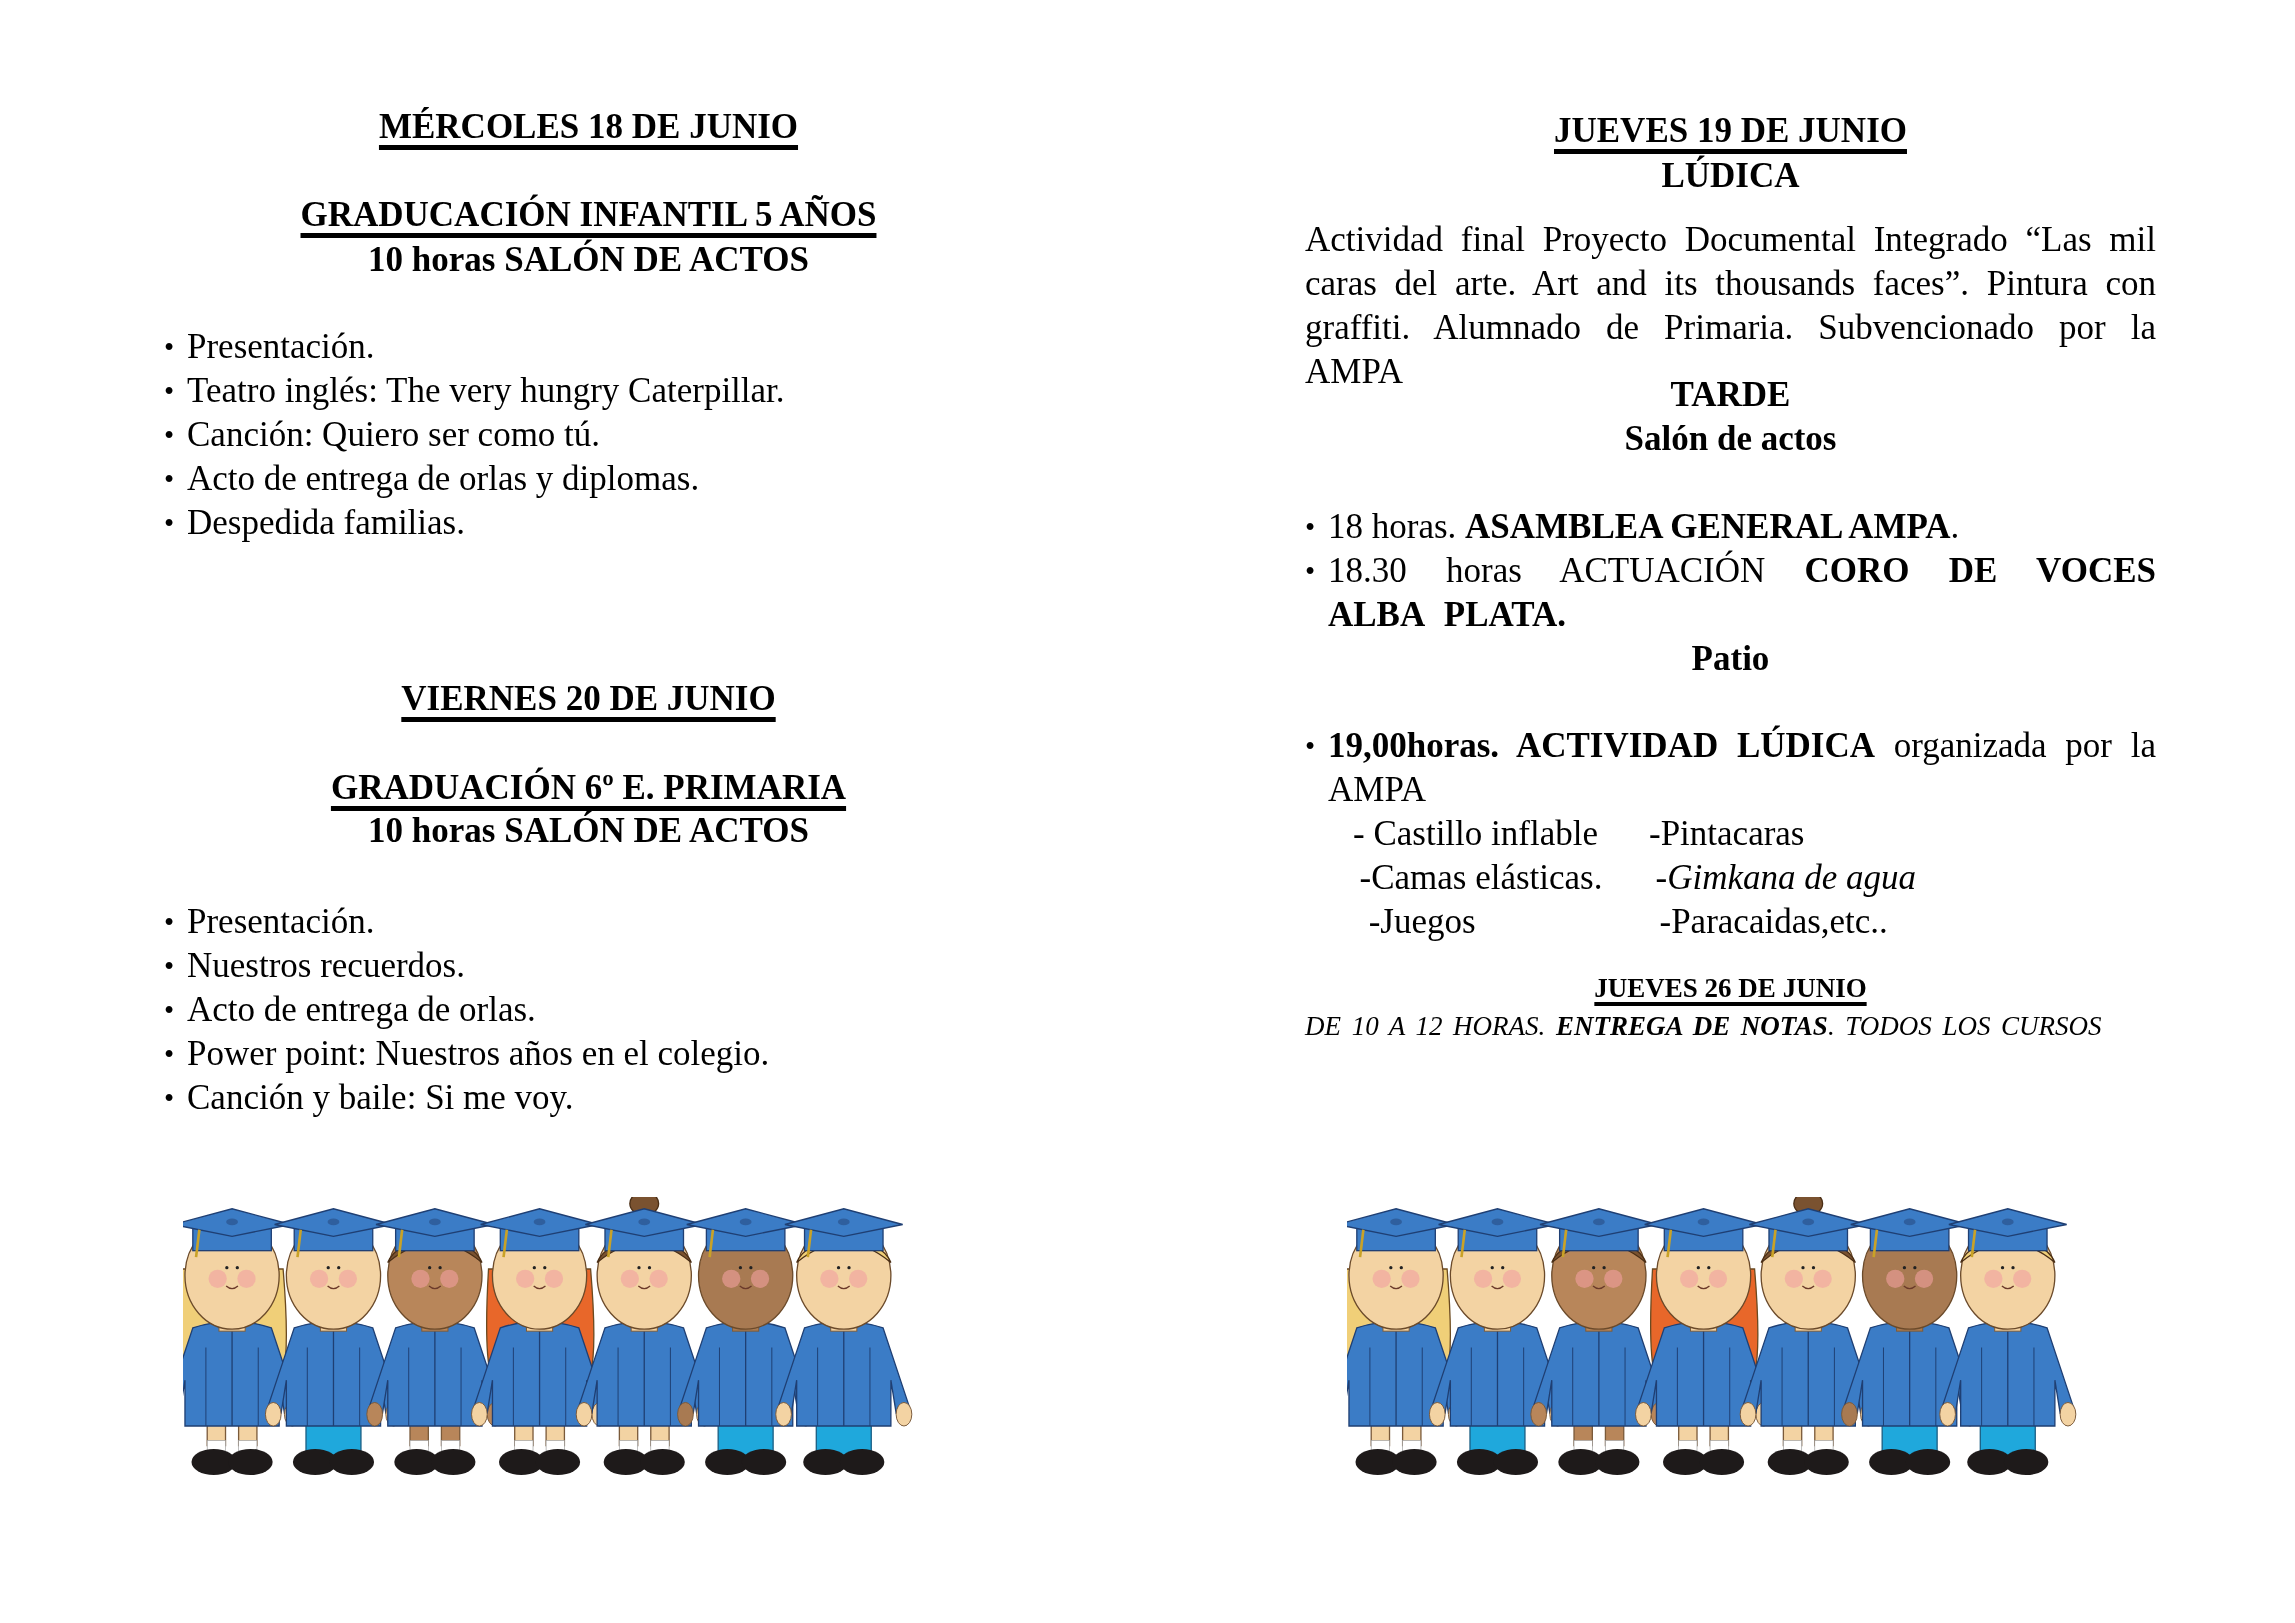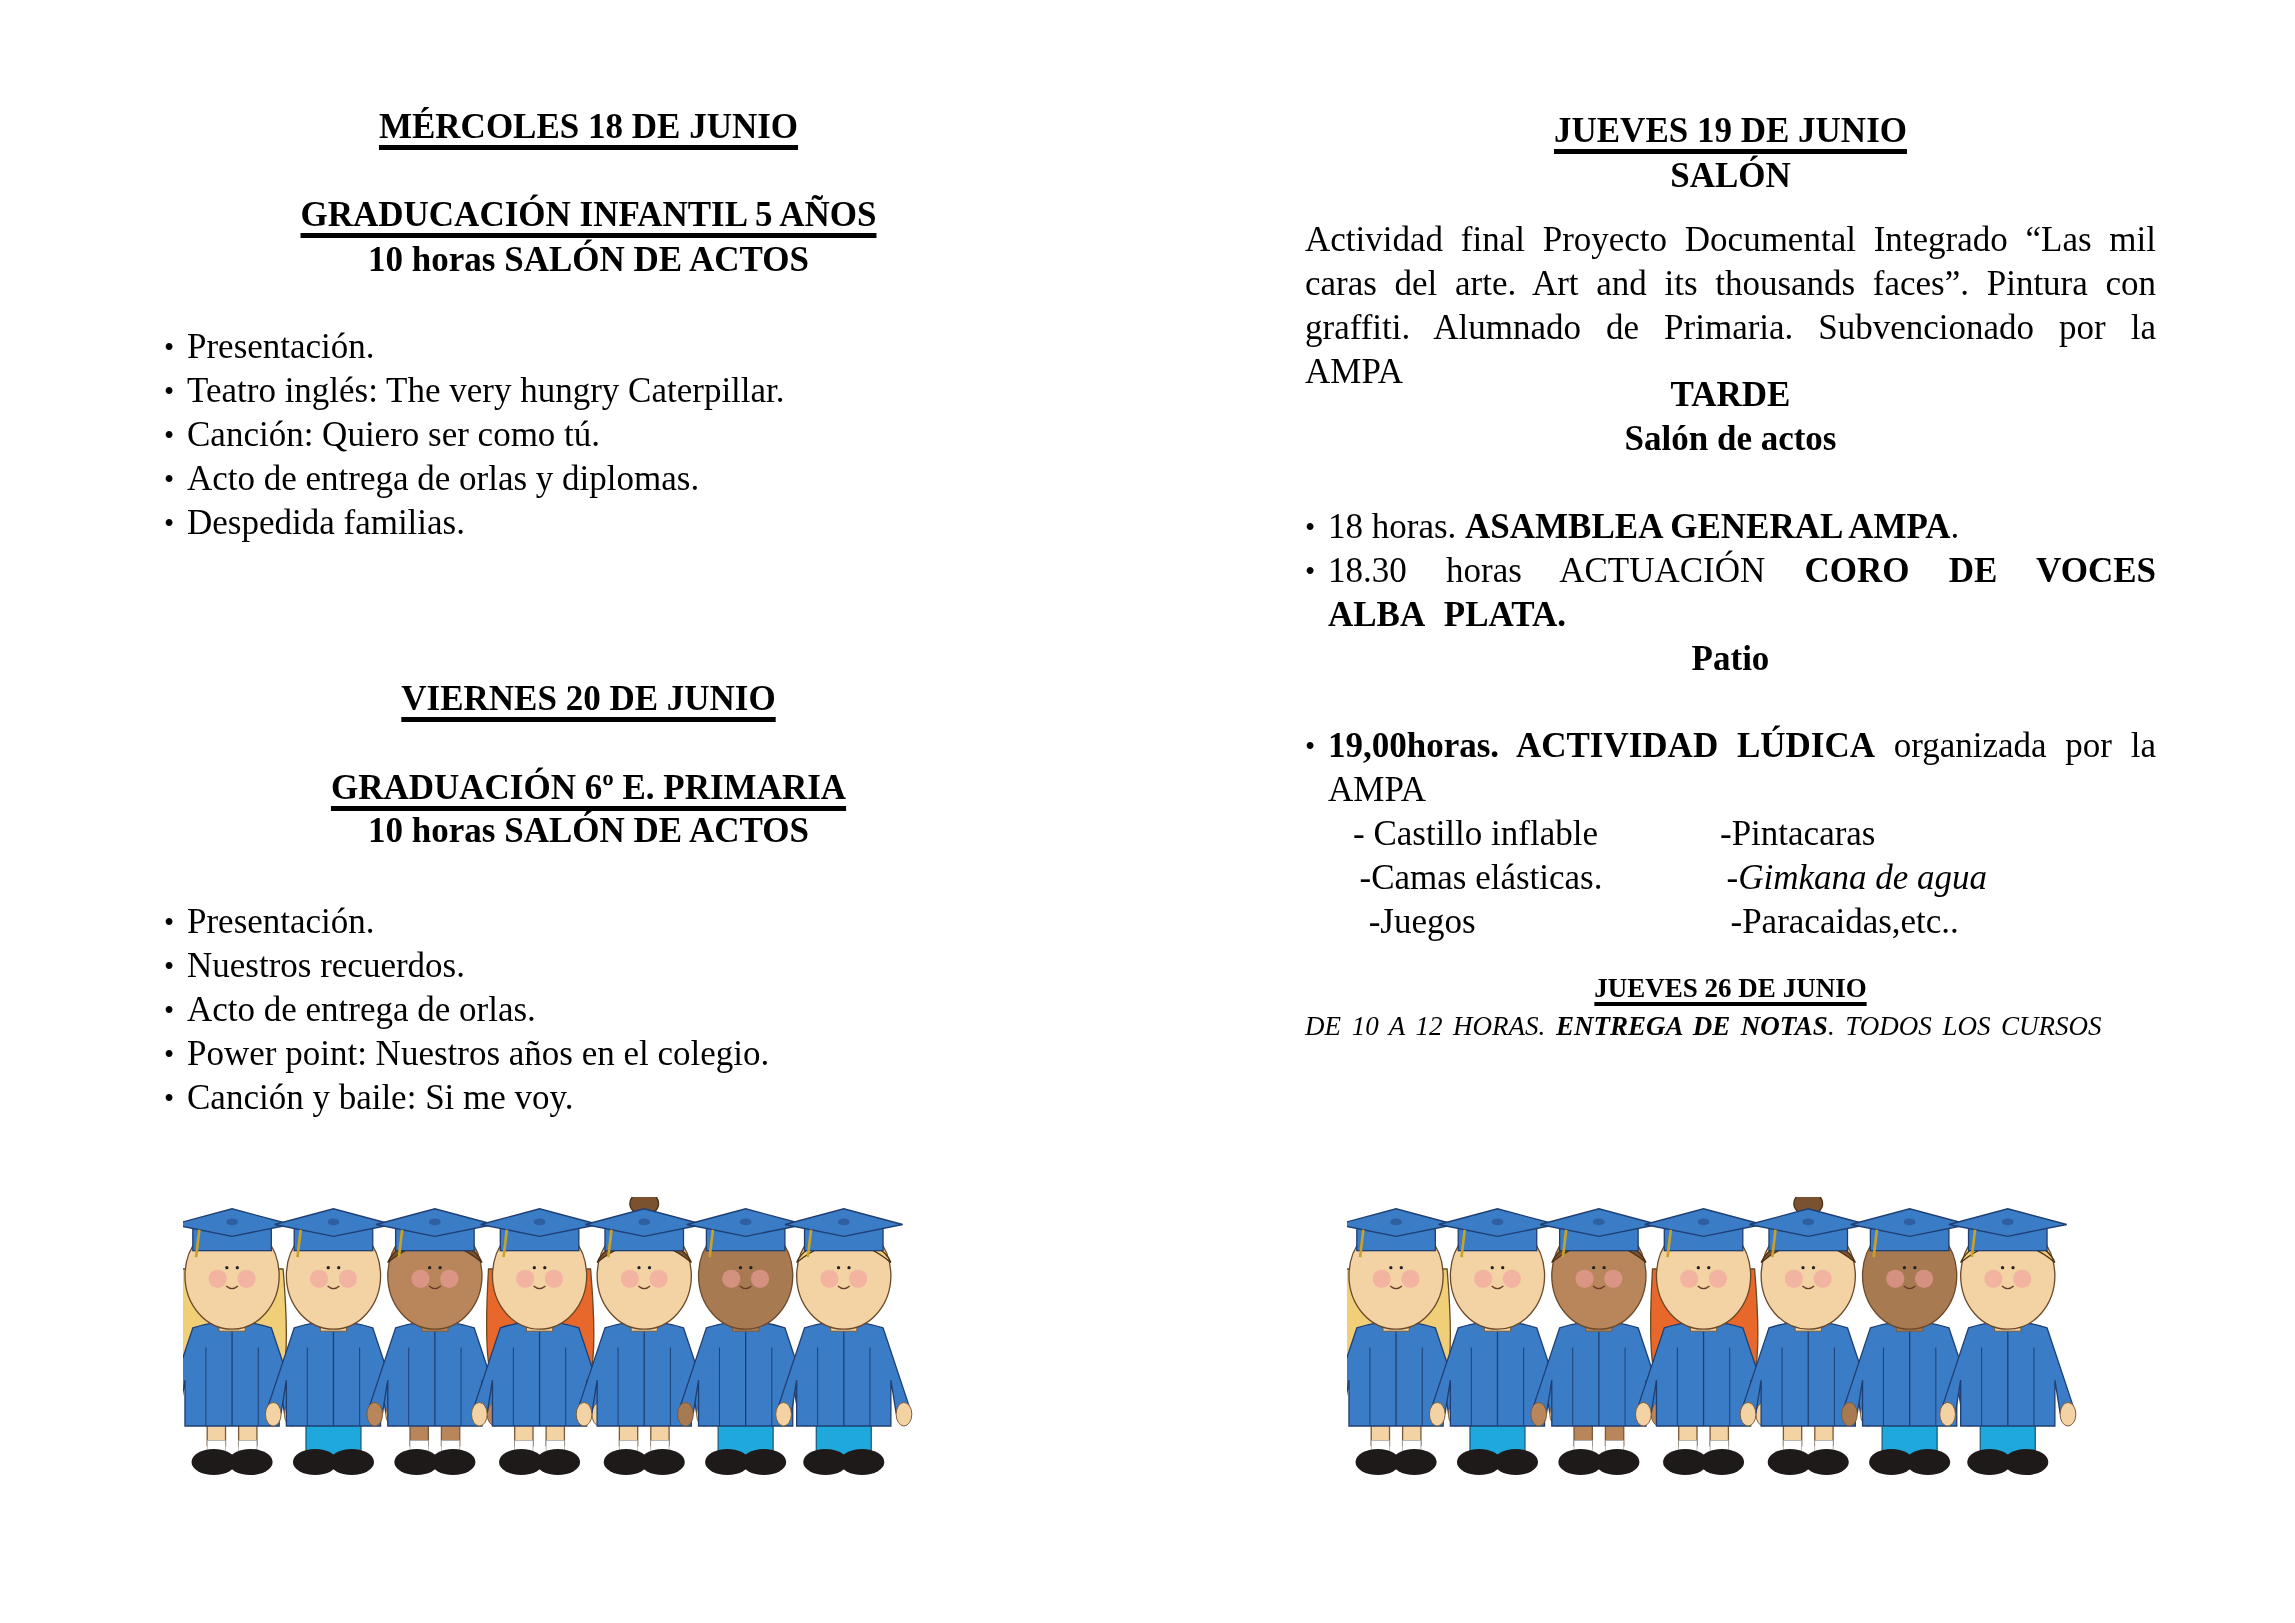--- a/index.html
+++ b/index.html
@@ -215,21 +215,21 @@
         <ellipse cx="1010" cy="38" rx="9" ry="5" fill="#2f5f9e"></ellipse>
         <line x1="960" y1="50" x2="955" y2="92" stroke="#c9a227" stroke-width="4"></line>
       </g>
   </svg>
 </div>
 
 <div>
   <div class="abs col-right center t52 b" style="top:109px;">
     <span class="u">JUEVES 19 DE JUNIO</span>
   </div>
-  <div class="abs col-right center t52 b" style="top:154px;">SALÓN</div>
+  <div class="abs col-right center t52 b" style="top:154px;">LÚDICA</div>
   <div class="abs col-right t52 justify" style="top:198px;">Actividad final Proyecto Documental Integrado “Las mil caras del arte. Art and its thousands faces”. Pintura con graffiti. Alumnado de Primaria. Subvencionado por la AMPA</div>
 
   <div class="abs col-right center t52 b" style="top:373px;">TARDE</div>
   <div class="abs col-right center t52 b" style="top:417px;">Salón de actos</div>
 
   <div class="abs col-right t52" style="top:505px; white-space:normal;">
     <div class="bullet">
       <span>18 horas. </span><b>ASAMBLEA GENERAL AMPA</b><span>.</span>
     </div>
     <div class="bullet" style="text-align:justify; text-align-last:left; word-spacing:11.8px;">
@@ -243,21 +243,21 @@
     <div class="bullet" style="text-align:justify; text-align-last:left;">
       <b>19,00horas. ACTIVIDAD LÚDICA</b><span> organizada por la  AMPA</span>
     </div>
   </div>
 
   <div class="abs t52" style="top:812px; left:1353px;">
     <div>- Castillo inflable</div>
     <div style="padding-left:6.5px;">-Camas elásticas.</div>
     <div style="padding-left:15.7px;">-Juegos</div>
   </div>
-  <div class="abs t52" style="top:812px; left:1720px;">
+  <div class="abs t52" style="top:812px; left:1649px;">
     <div>-Pintacaras</div>
     <div style="padding-left:6.5px;font-style:italic;">-Gimkana de agua</div>
     <div style="padding-left:10.5px;">-Paracaidas,etc..</div>
   </div>
 
   <div class="abs col-right center t44 b" style="top:970px;">
     <span class="u" style="text-decoration-thickness:3.9px; text-underline-offset:5.2px;">JUEVES 26 DE JUNIO</span>
   </div>
   <div class="abs col-right t44" style="top:1008px; white-space:normal; text-align:justify; text-align-last:left; word-spacing:3.9px;font-style:italic;">
     <span>DE 10 A 12 HORAS. </span><b>ENTREGA DE NOTAS</b><span>. TODOS LOS CURSOS</span>

